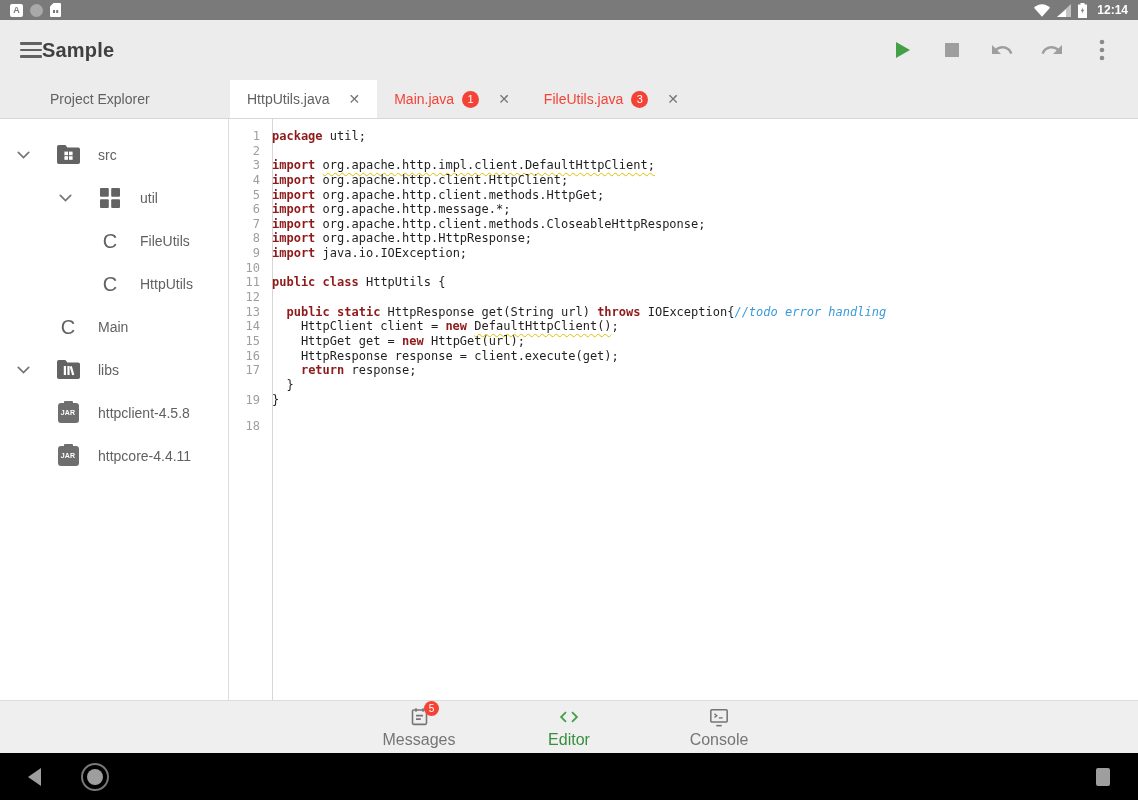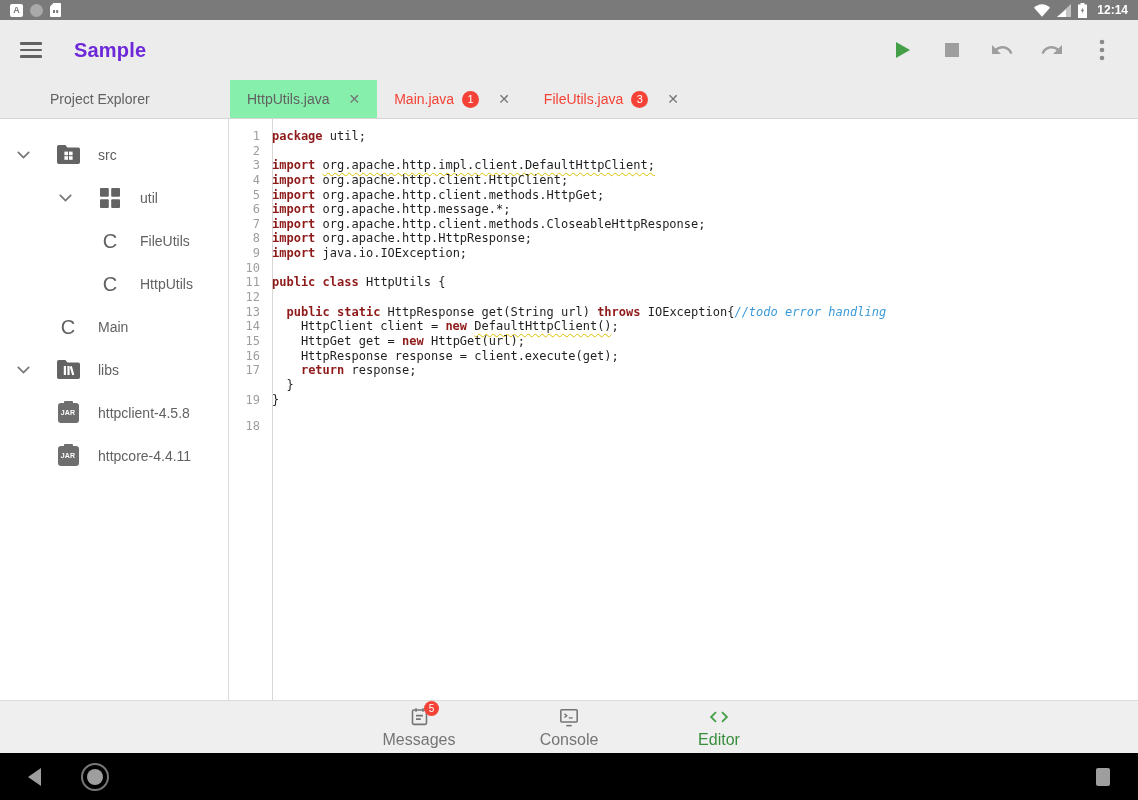--- a/index.html
+++ b/index.html
@@ -13,31 +13,31 @@
   .sb-app-icon{width:13px;height:13px;background:#fff;border-radius:2px;color:#7a7a7a;
                font-size:9px;font-weight:bold;display:flex;align-items:center;justify-content:center;}
   .sb-circle{width:13px;height:13px;border-radius:50%;background:#a9a9a9;display:inline-block;}
   .sb-time{color:#fff;font-size:12px;font-weight:bold;margin-left:3px;}
 
   
   .toolbar{height:60px;background:#ececec;display:flex;align-items:center;padding:0 20px;}
   .icon-btn{background:none;border:none;padding:0;cursor:pointer;display:flex;align-items:center;justify-content:center;}
   .hamburger{display:inline-flex;flex-direction:column;gap:4px;}
   .hamburger i{width:22px;height:2.5px;background:#616161;border-radius:1px;}
-  .app-title{font-size:20px;font-weight:bold;color:#6d28d9;margin-left:32px;letter-spacing:.2px;}
+  .app-title{font-size:20px;font-weight:bold;color:#404040;letter-spacing:.2px;}
   .toolbar-actions{margin-left:auto;display:flex;align-items:center;gap:26px;padding-right:4px;}
   .toolbar-actions .icon-btn{width:24px;height:24px;}
 
   
   .tab-bar{height:38px;background:#ececec;display:flex;align-items:stretch;border-bottom:1px solid #d6d6d6;box-sizing:content-box;}
   .panel-label{width:230px;flex:none;display:flex;align-items:center;padding-left:50px;
                box-sizing:border-box;color:#616161;font-size:14px;}
   .tabs{display:flex;align-items:stretch;}
   .tab{display:flex;align-items:center;padding:0 17px;font-size:14px;color:#616161;cursor:pointer;}
-  .tab.active{background:#86efac;}
+  .tab.active{background:#ffffff;}
   .tab.modified .tab-label{color:#f44336;}
   .tab-badge{width:17px;height:17px;border-radius:50%;background:#f44336;color:#fff;font-size:11px;
              display:inline-flex;align-items:center;justify-content:center;margin-left:8px;}
   .tab-close{margin-left:19px;color:#757575;font-size:14px;line-height:1;cursor:pointer;}
 
   
   .content{display:flex;height:581px;}
   .sidebar{width:229px;flex:none;border-right:1px solid #dcdcdc;box-sizing:border-box;padding-top:14px;overflow:hidden;}
   .tree-row{height:43px;display:flex;align-items:center;color:#616161;font-size:14px;cursor:pointer;}
   .tree-chevron{width:18px;margin-right:24px;display:flex;align-items:center;justify-content:center;flex:none;}
@@ -342,39 +342,39 @@
       <span class="nav-icon">
           <svg width="21" height="21" viewBox="0 0 24 24" fill="none" stroke="#757575" stroke-width="1.8">
             <rect x="4" y="4.5" width="16" height="16.5" rx="1.5"></rect>
             <path d="M8 2.5v4M16 2.5v4"></path>
             <path d="M8 11h8M8 15h5.5"></path>
           </svg>
           <span class="nav-badge">5</span>
         </span>
       <span class="nav-label">Messages</span>
       </button>
+      <button class="nav-item active">
+      <span class="nav-icon">
+          <svg width="22" height="22" viewBox="0 0 24 24">
+            <path fill="#43a047" d="M9.4 16.6 4.8 12l4.6-4.6L8 6l-6 6 6 6 1.4-1.4zm5.2 0 4.6-4.6-4.6-4.6L16 6l6 6-6 6-1.4-1.4z"></path>
+          </svg>
+        </span>
+      <span class="nav-label">Editor</span>
+      </button>
       <button class="nav-item">
       <span class="nav-icon">
           <svg width="22" height="20" viewBox="0 0 24 22" fill="none" stroke="#757575" stroke-width="1.7">
             <rect x="3" y="3" width="18" height="13.5" rx="1"></rect>
             <path d="M7 7.5l2.6 2-2.6 2" stroke-width="1.5"></path>
             <path d="M11.8 12h4.2" stroke-width="1.5"></path>
             <path d="M9 20.5h6"></path>
           </svg>
         </span>
       <span class="nav-label">Console</span>
       </button>
-      <button class="nav-item active">
-      <span class="nav-icon">
-          <svg width="22" height="22" viewBox="0 0 24 24">
-            <path fill="#43a047" d="M9.4 16.6 4.8 12l4.6-4.6L8 6l-6 6 6 6 1.4-1.4zm5.2 0 4.6-4.6-4.6-4.6L16 6l6 6-6 6-1.4-1.4z"></path>
-          </svg>
-        </span>
-      <span class="nav-label">Editor</span>
-      </button>
     </div>
 
   <div class="android-nav">
     <button class="an-btn">
       <span class="back-tri"></span>
     </button>
     <button class="an-btn">
       <span class="home-ring">
           <span class="home-dot"></span>
         </span>

